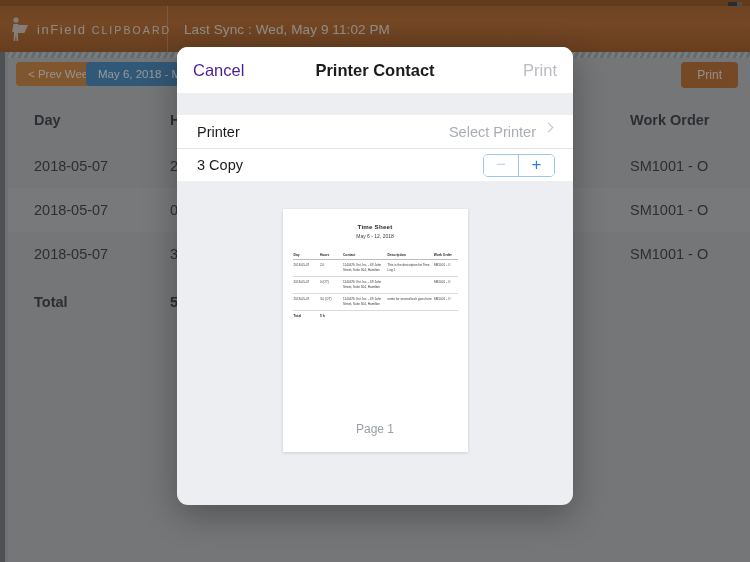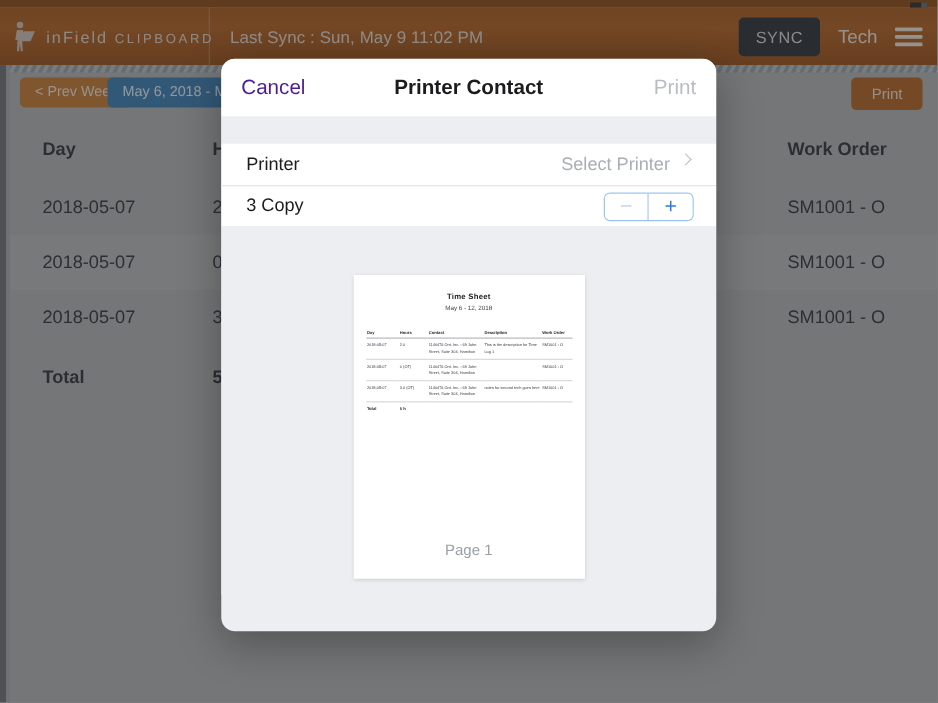--- a/index.html
+++ b/index.html
@@ -159,21 +159,21 @@
     height: 23px; margin-right: -2px;
   }
   .stepper div {
     width: 35px; display: flex; align-items: center; justify-content: center;
     font-size: 17px; background: #fff;
   }
   .stepper .minus { color: #c3d6ee; border-right: 1px solid #9cc4ef; }
   .stepper .plus { color: #2d7ce5; }
 
   .preview-area {
-    background: #eceef2; height: 295px; padding-top: 39px;
+    background: #eceef2; height: 295px; padding-top: 28px;
     display: flex; justify-content: center;
   }
   .page {
     width: 185px; height: 243px; background: #fff;
     box-shadow: 0 1px 3px rgba(0,0,0,0.14);
     position: relative; padding: 14px 10px 0 10px;
   }
   .pg-title { text-align: center; font-size: 6.2px; font-weight: 700; color: #1e2124; letter-spacing: .2px; }
   .pg-sub { text-align: center; font-size: 5px; color: #3a3f44; margin-top: 3px; }
   .pg-tbl { width: 100%; border-collapse: collapse; margin-top: 14px; }
@@ -211,30 +211,21 @@
             <circle cx="6" cy="4" r="2.6" fill="#cfc2b6"></circle>
             <path d="M3.4 8 h5 l1.2 8 h-1.8 l.4 9 h-1.6 l-.7-6 -.7 6 h-1.6 l.4-9 h-1.8 z" fill="#cfc2b6"></path>
             <path d="M9 9 h9 l-3.6 8 h-9 z" fill="#cfc2b6"></path>
           </svg>
         </span>
         <span class="logo-text">
           <span class="b">inField</span>
           <span class="s">CLIPBOARD</span>
         </span>
       </div>
-      <div class="lastsync">Last Sync : Sun, May 9 11:02 PM</div>
-      <div class="topbar-right">
-        <div class="sync-btn">SYNC</div>
-        <div class="tech-label">Tech</div>
-        <div class="hamburger">
-            <i></i>
-            <i></i>
-            <i></i>
-          </div>
-      </div>
+      <div class="lastsync">Last Sync : Wed, May 9 11:02 PM</div>
     </div>
 
     <div class="stripe"></div>
 
     <div class="toolbar">
       <div class="btn-prev">&lt; Prev Week</div>
       <div class="btn-week">May 6, 2018 - May 12</div>
       <div class="btn-print-top">Print</div>
     </div>
 

